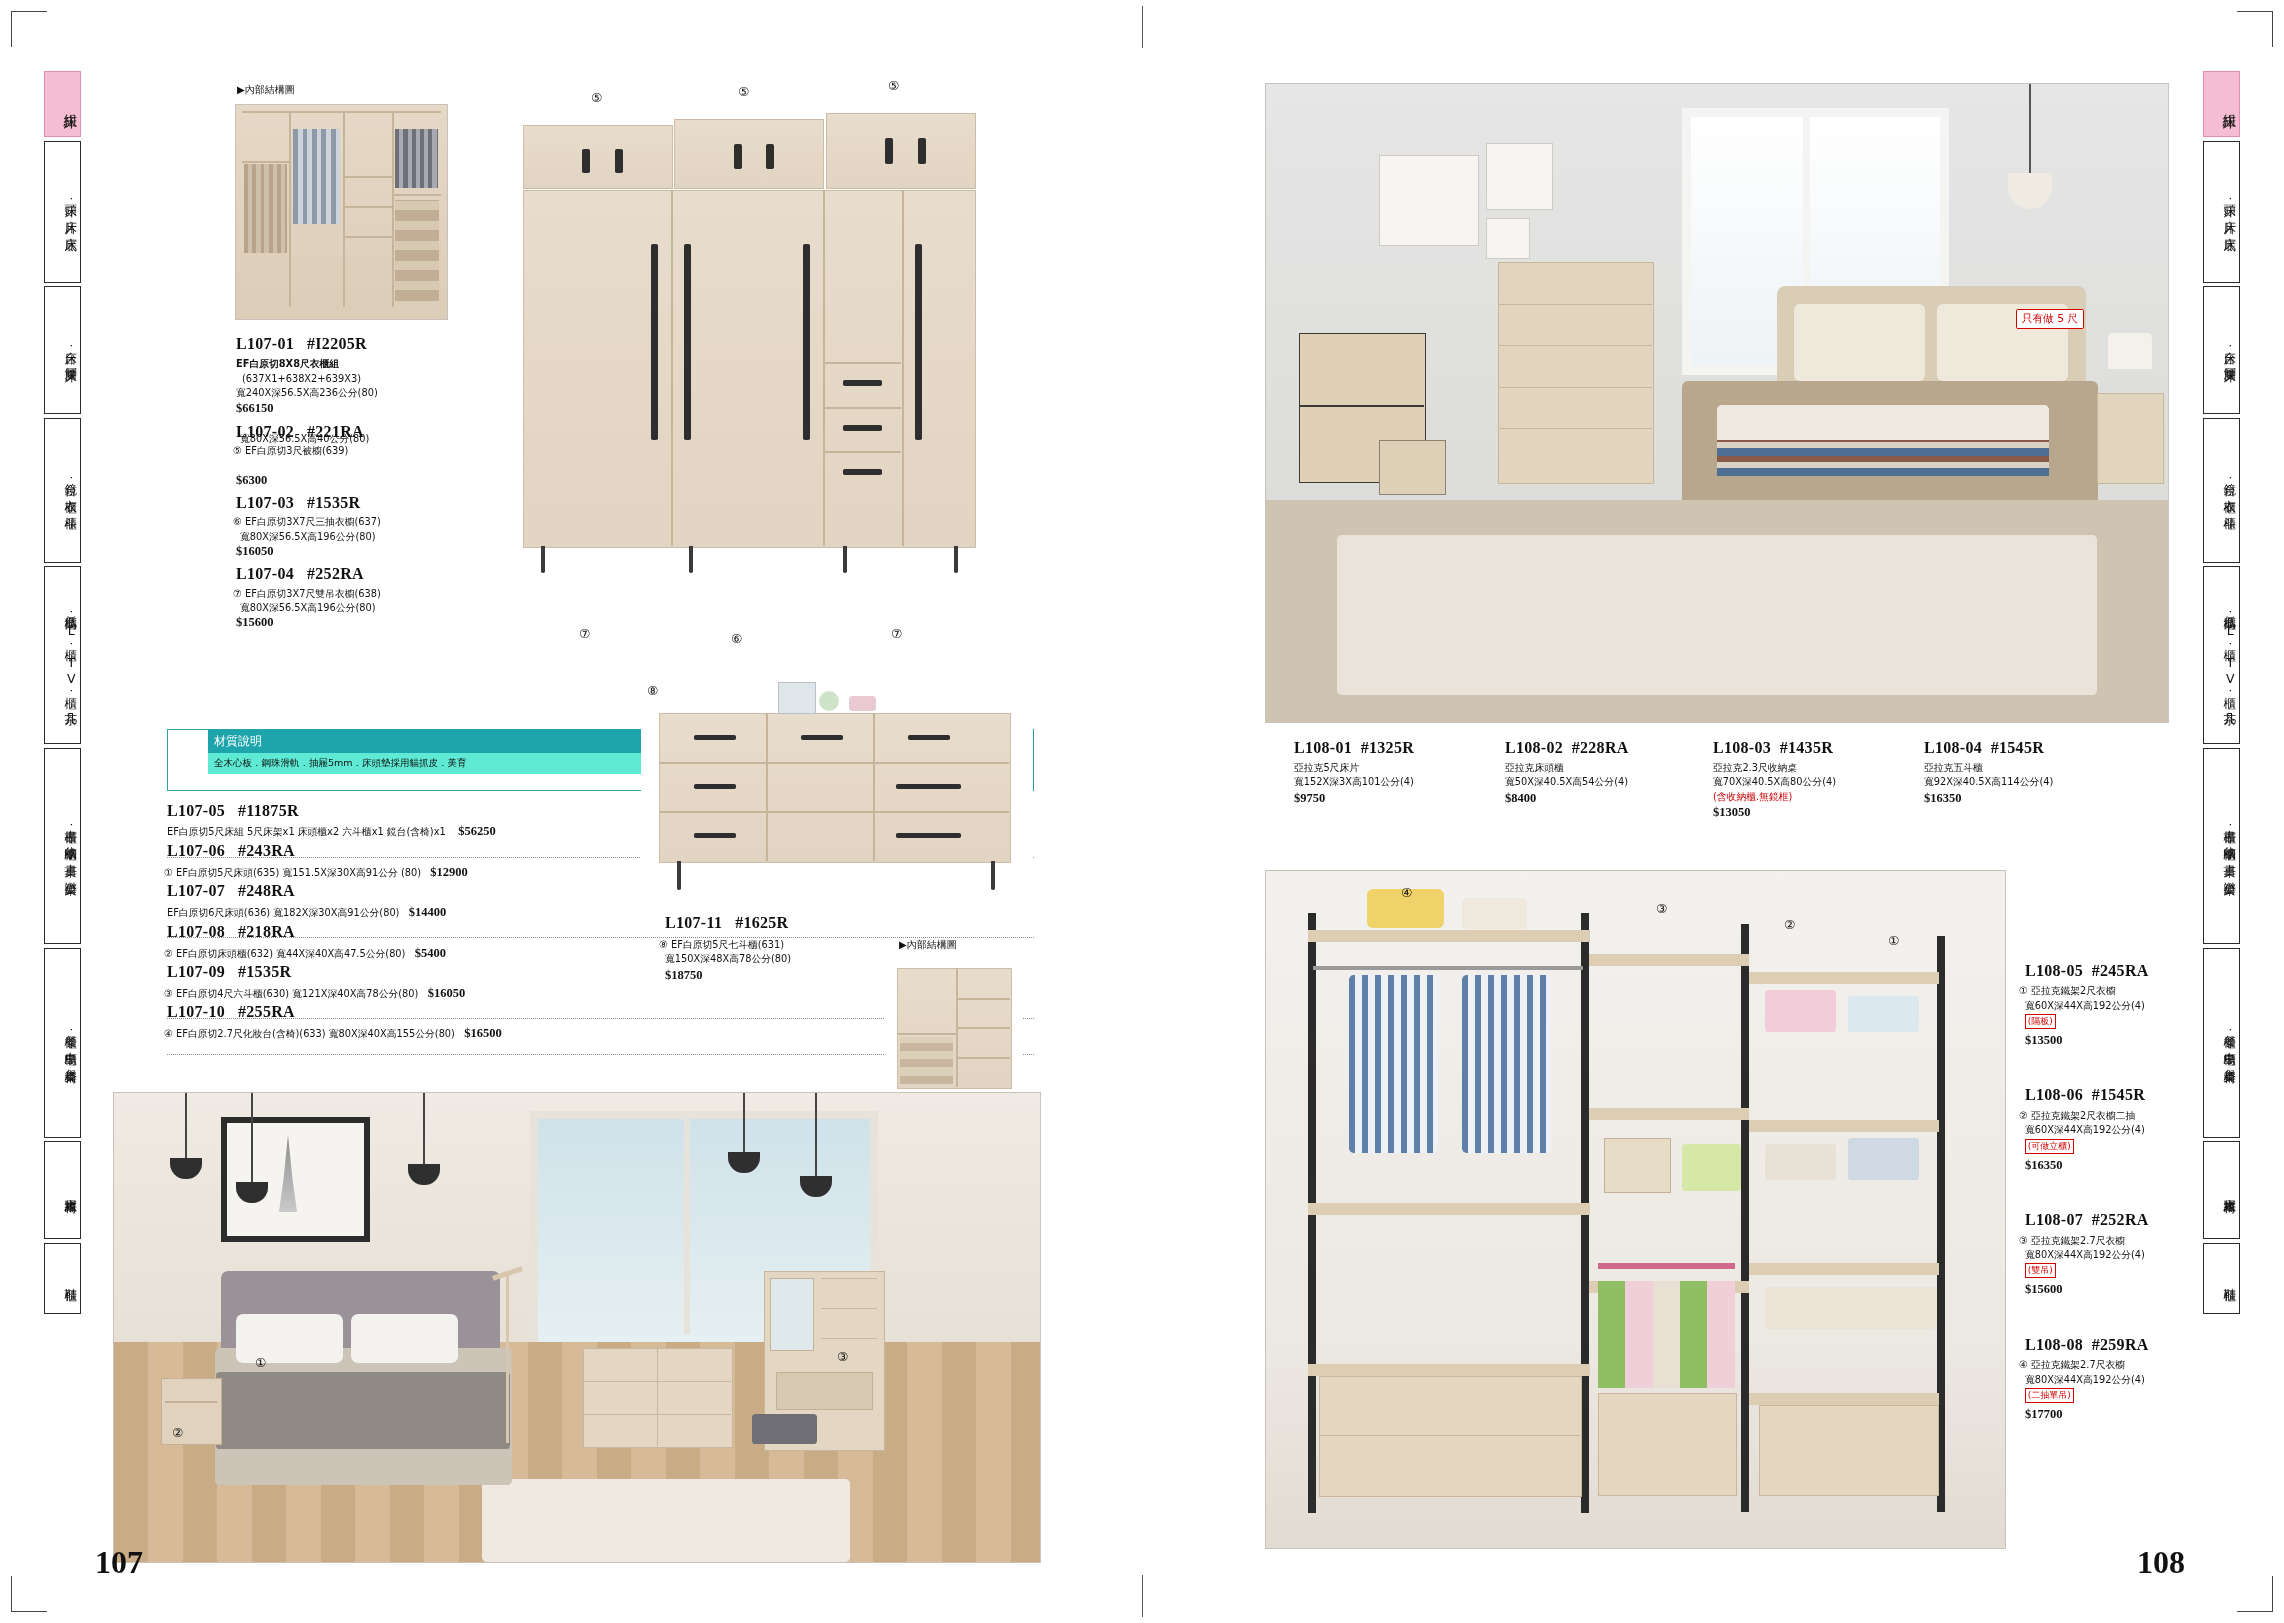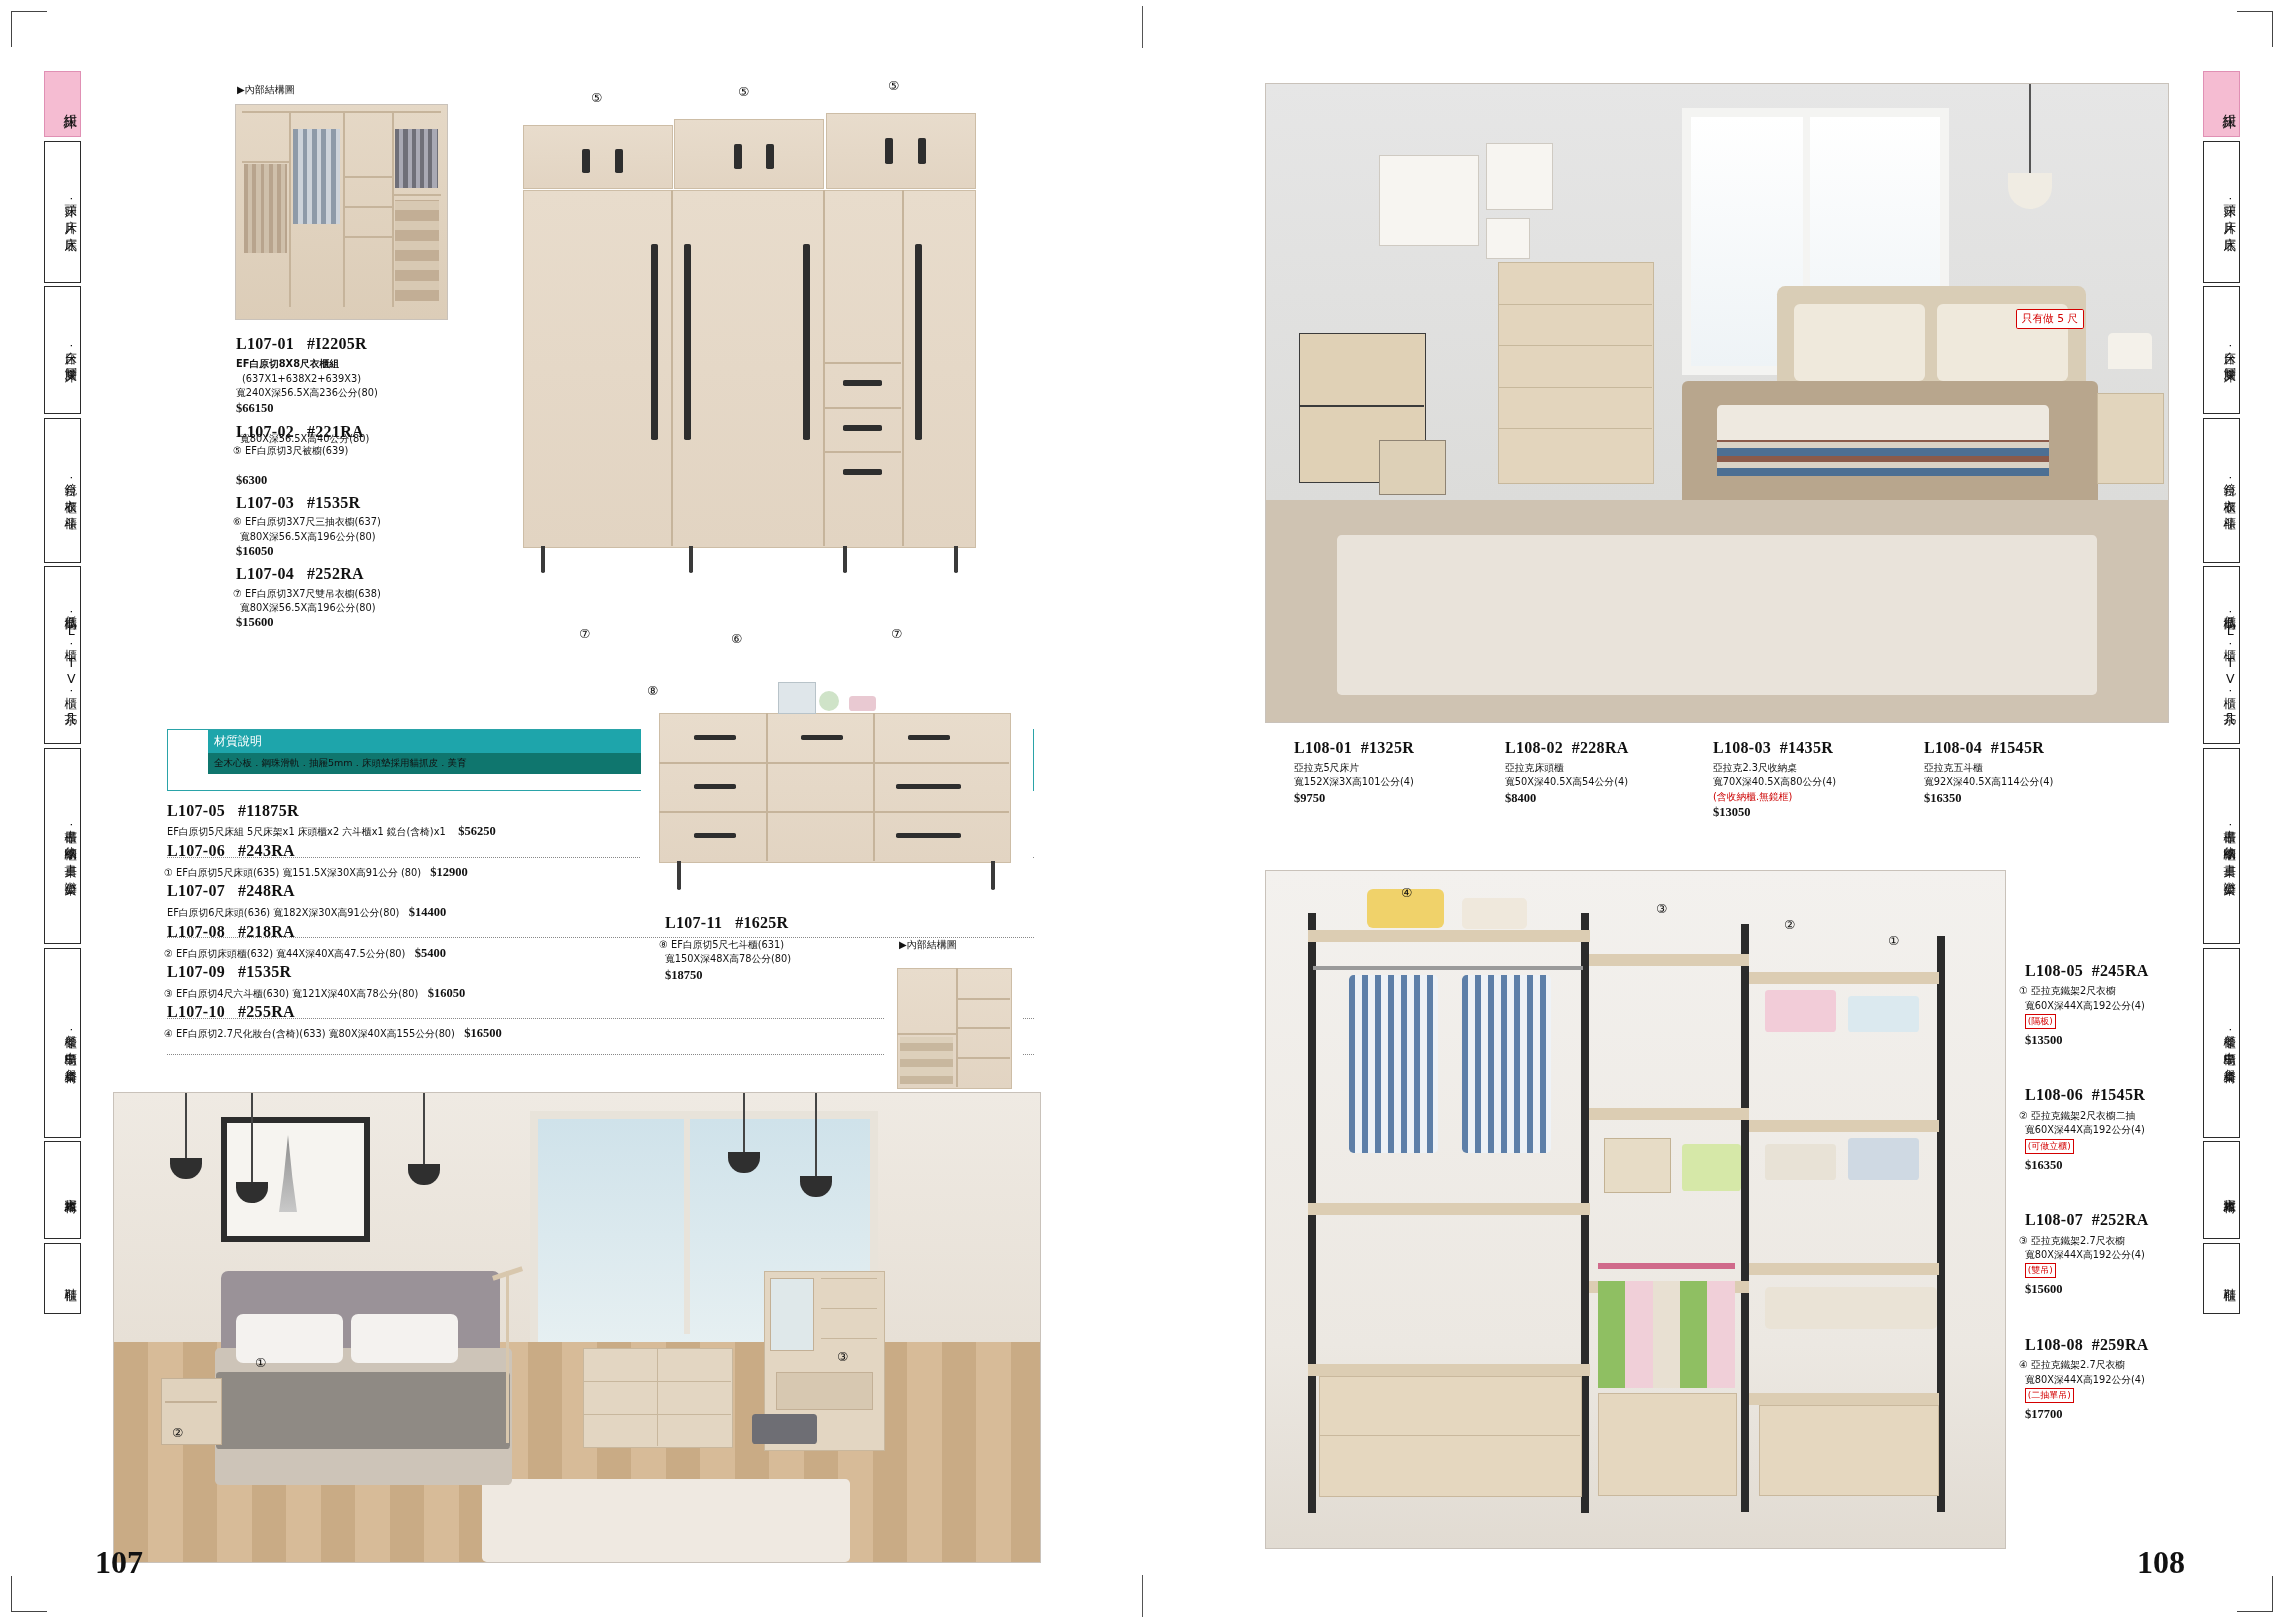--- a/index.html
+++ b/index.html
@@ -147,21 +147,21 @@
     background: #1ea5ab;
     color: #fff;
     font-family: "DejaVu Sans", sans-serif;
     font-size: 12px;
     padding: 3px 6px;
     display: flex;
     align-items: center;
     justify-content: space-between;
   }
   .material-body {
-    background: #0f766e;
+    background: #5eead4;
     font-family: "DejaVu Sans", sans-serif;
     font-size: 9.5px;
     padding: 4.2px 6px;
     color: #111;
   }
   .dot-w {
     width: 8.3px; height: 8.3px; border-radius: 50%;
     background: #ffffff; display: inline-block;
   }
 

